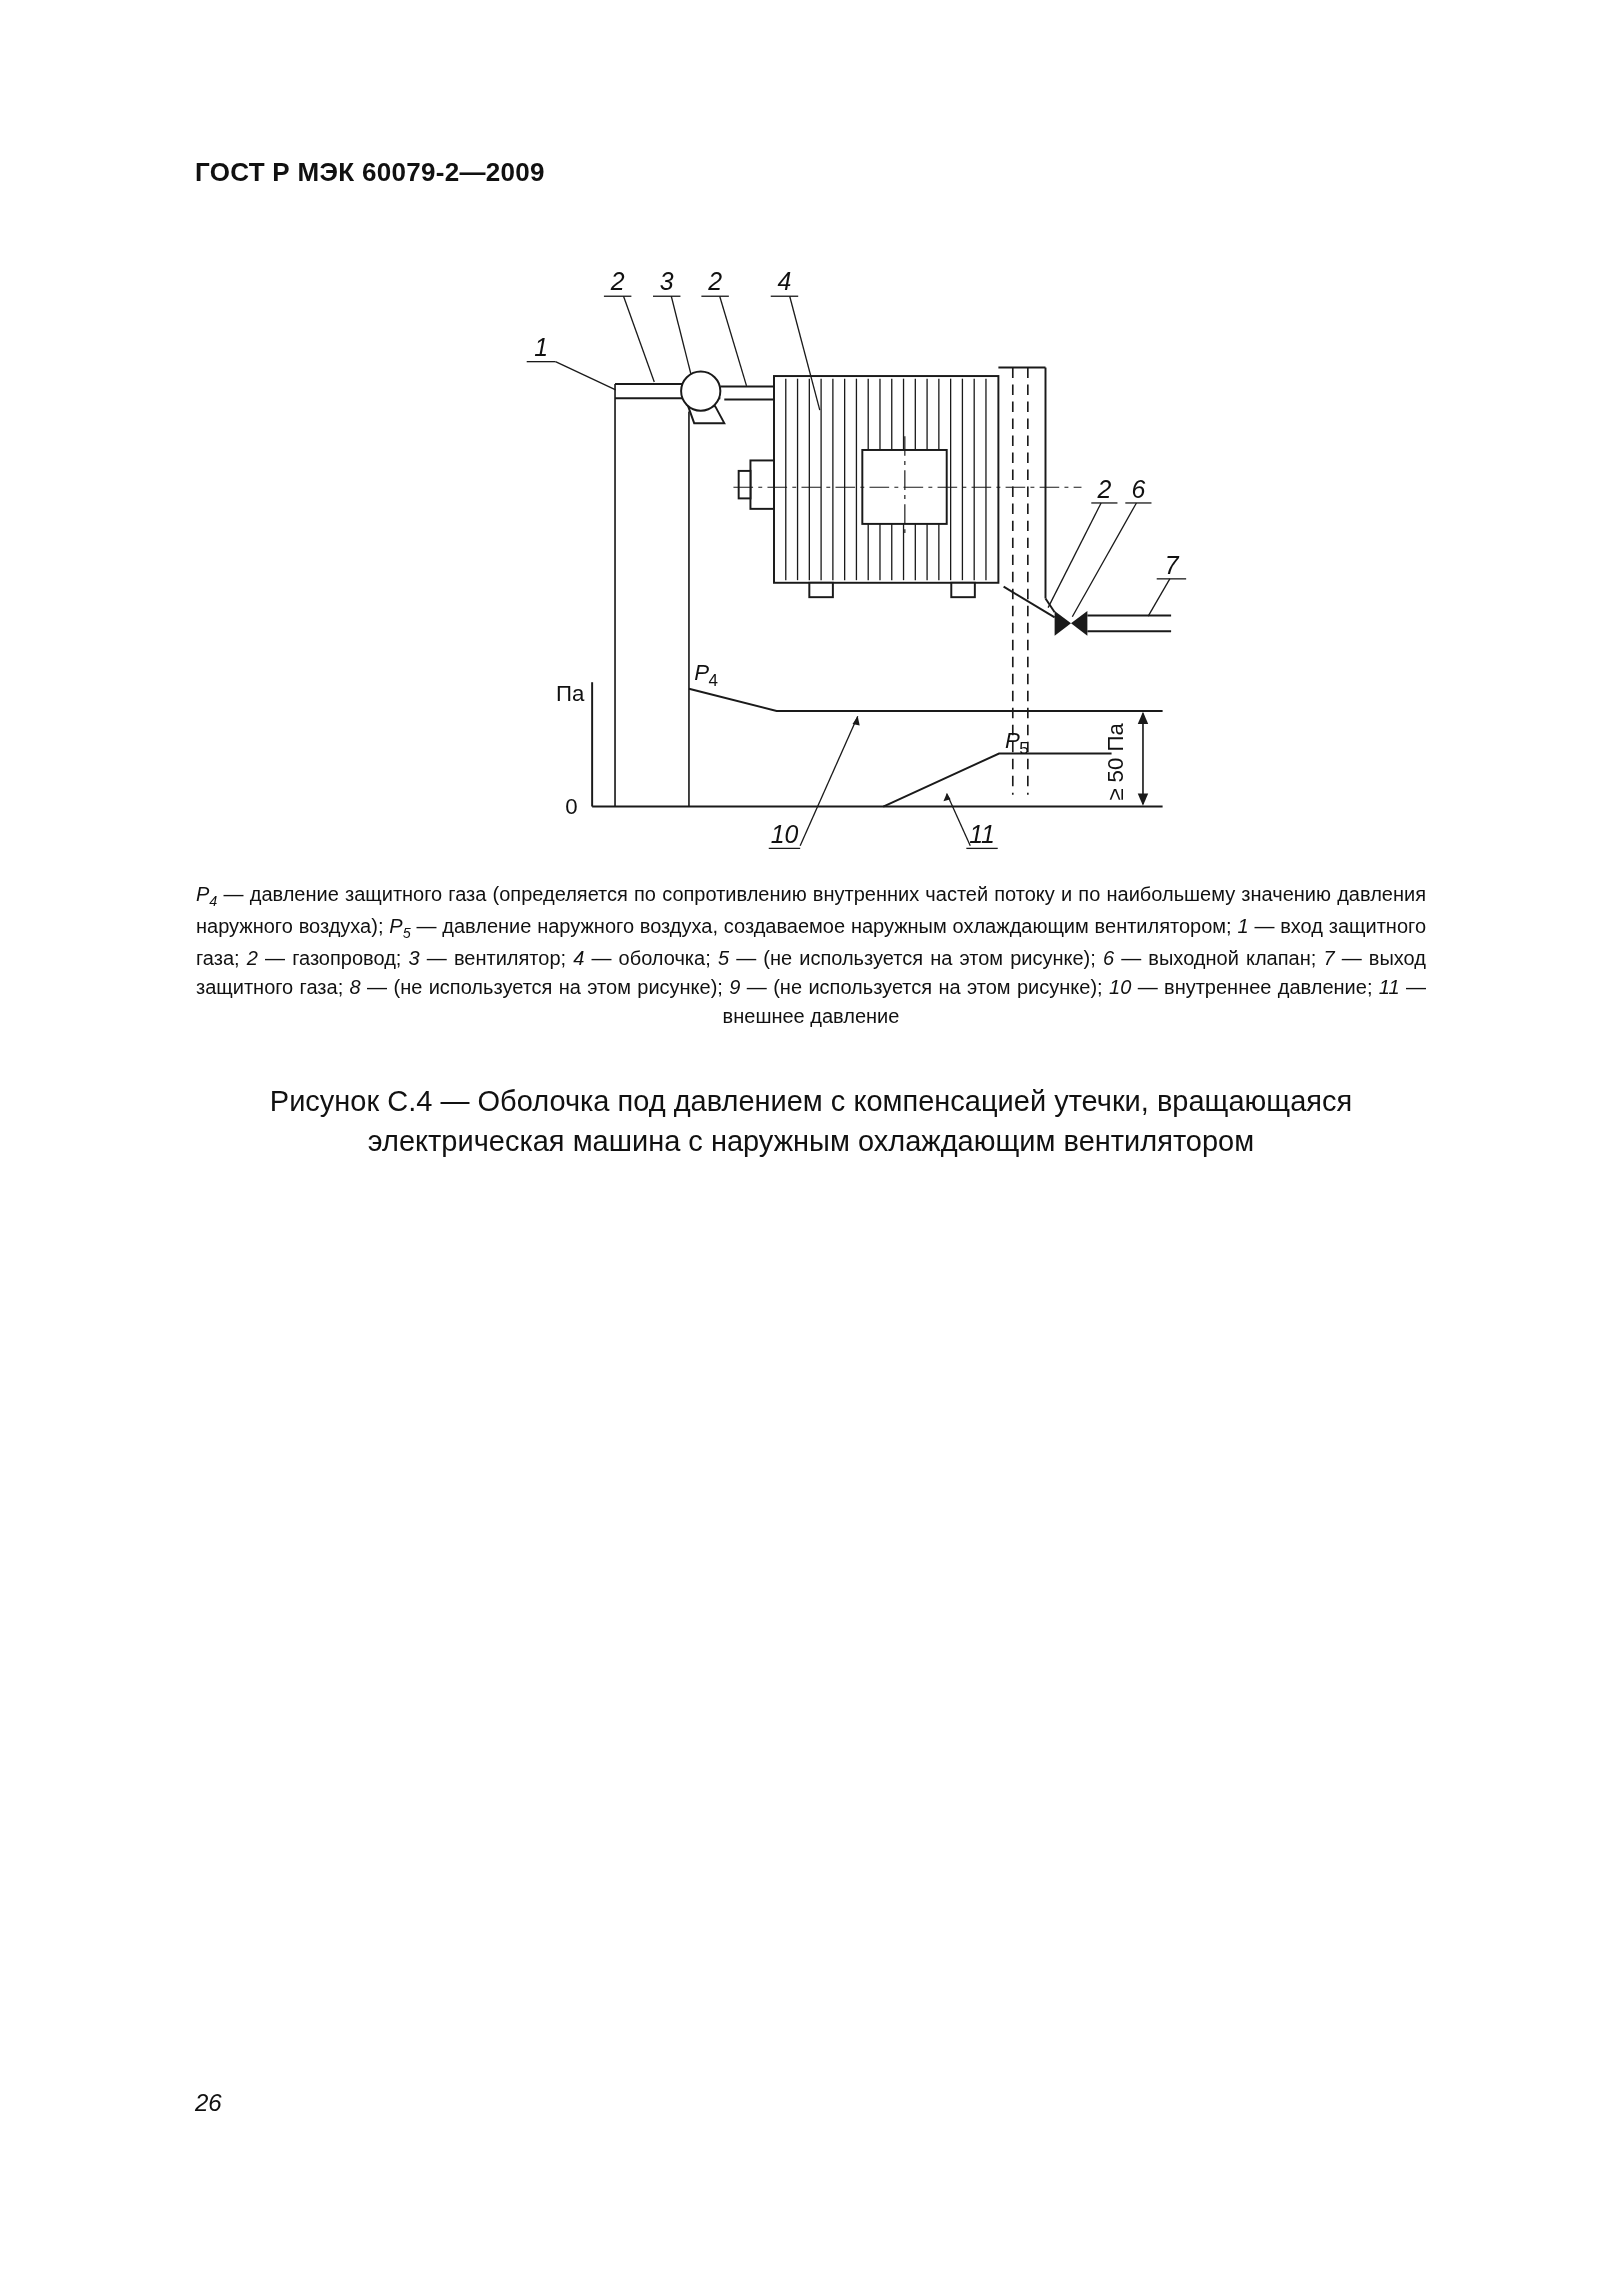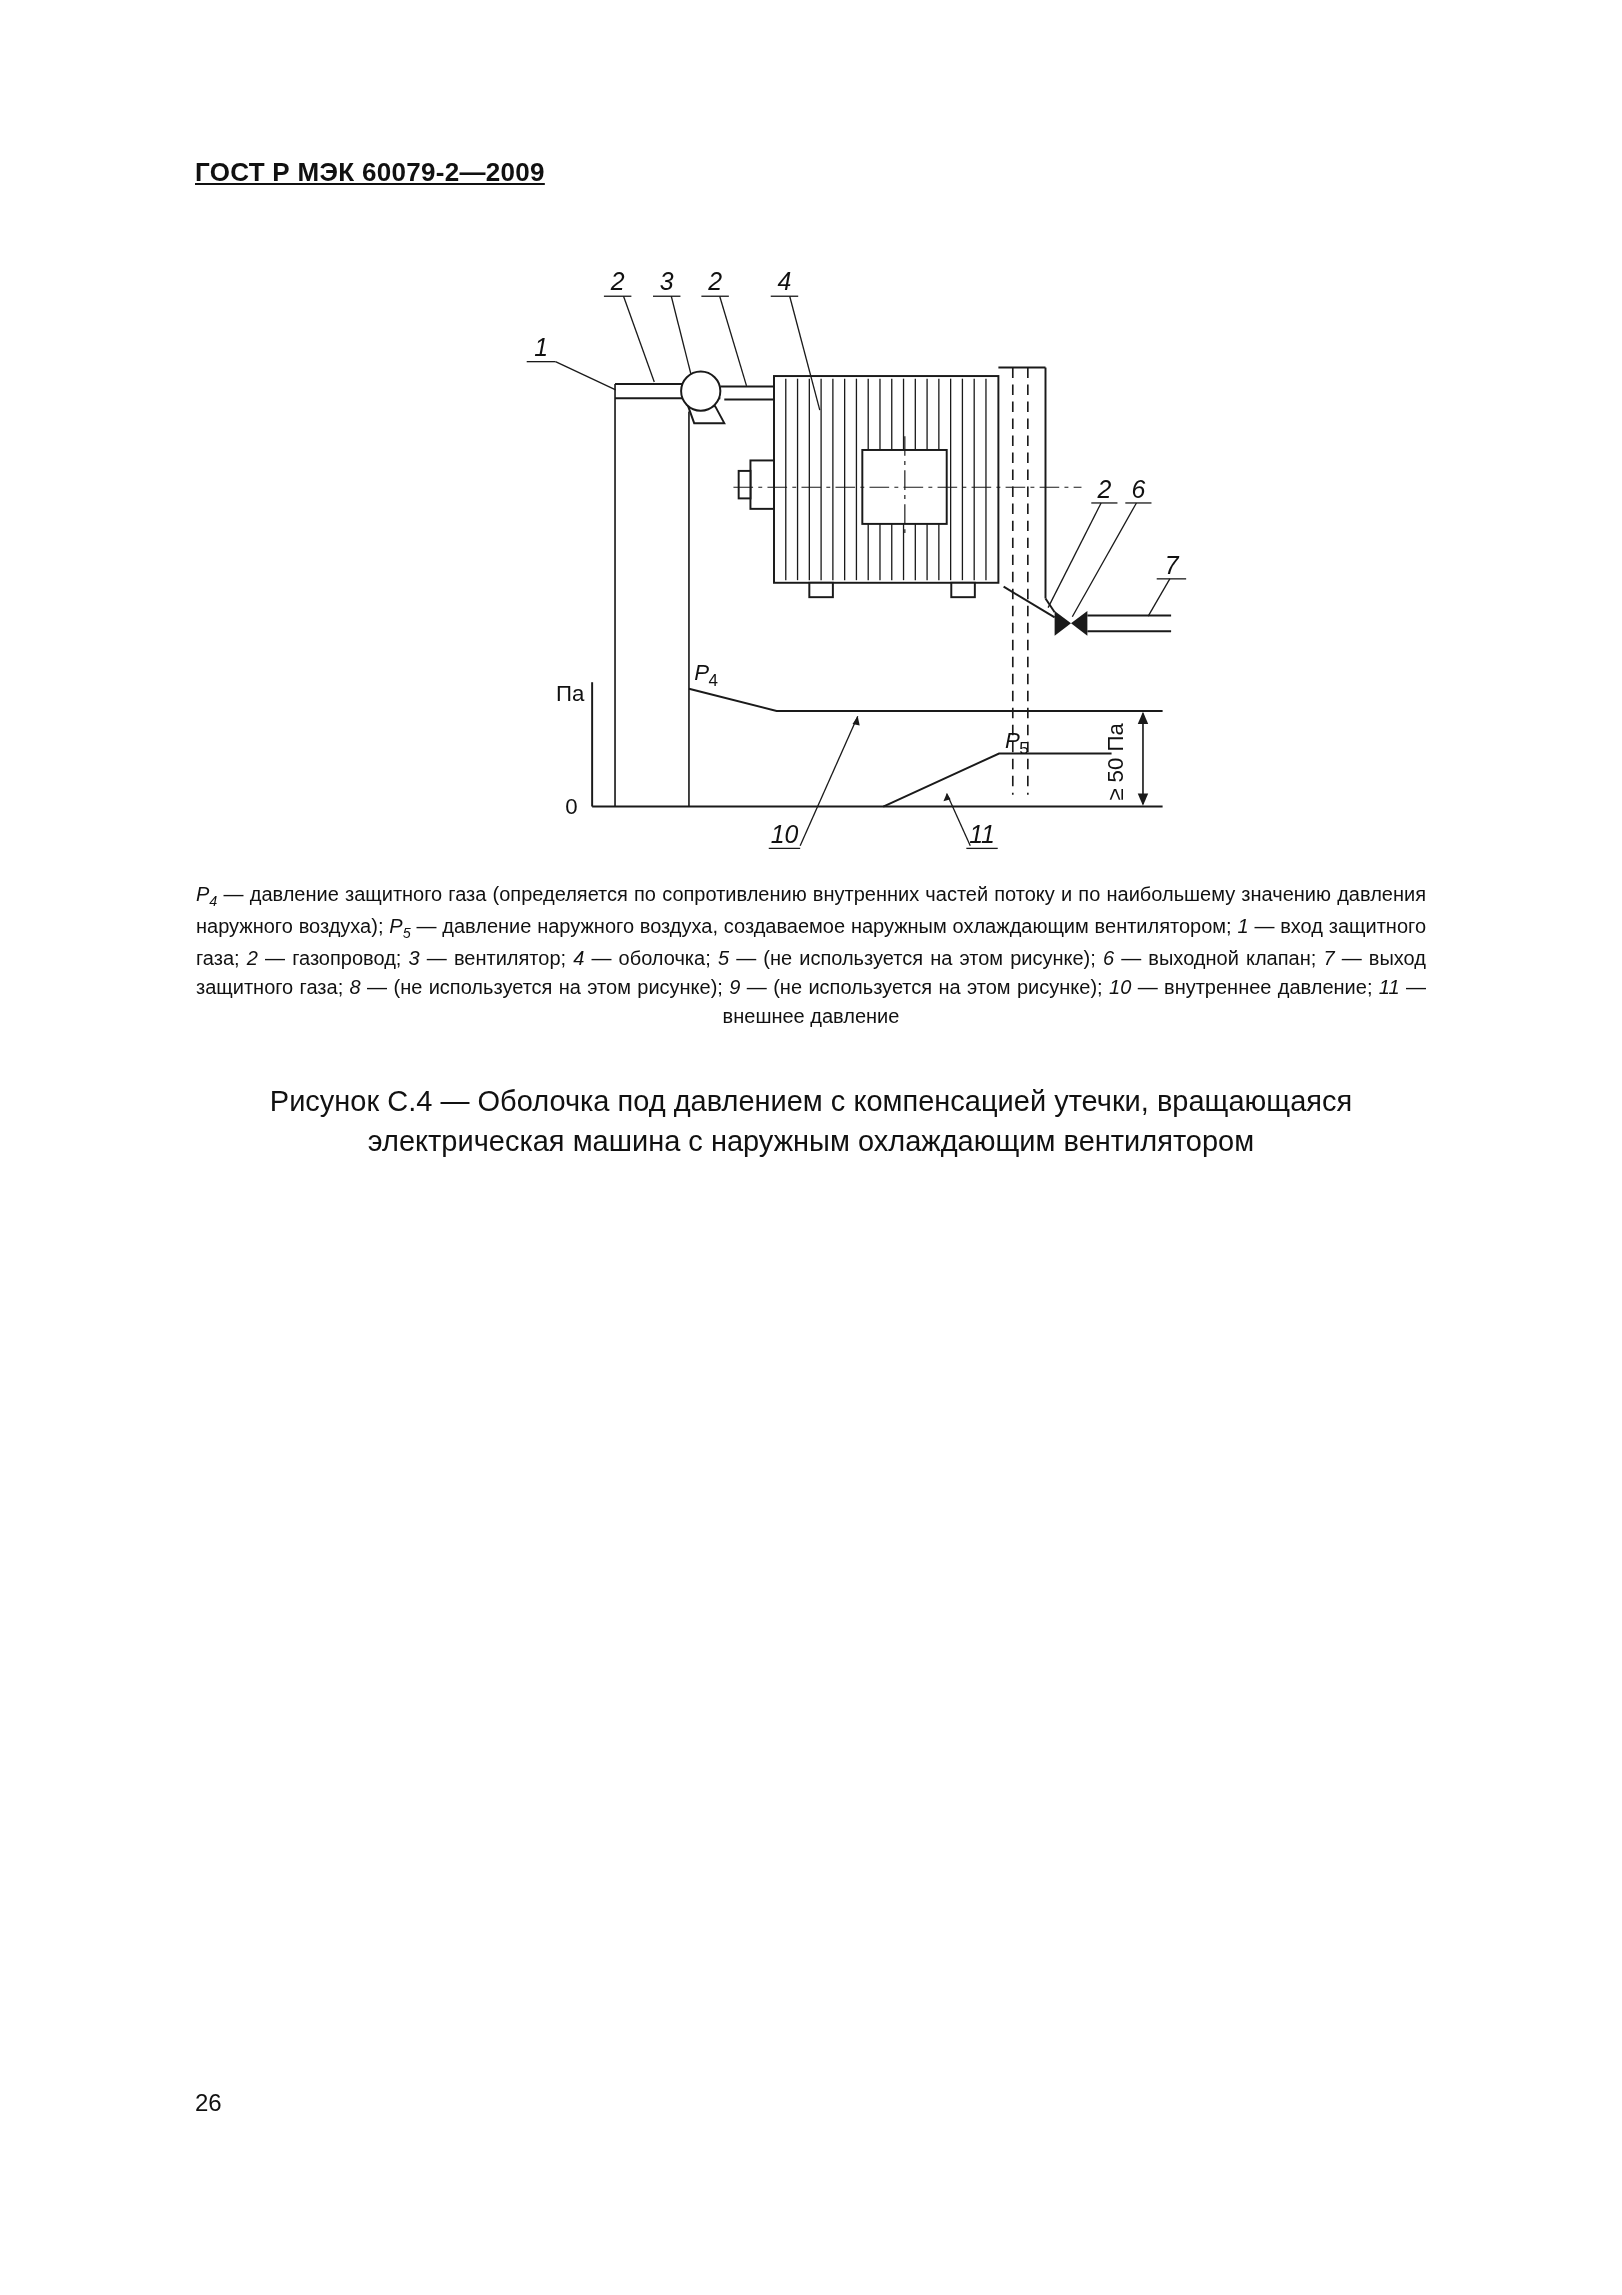--- a/index.html
+++ b/index.html
@@ -5,40 +5,40 @@
   * { margin:0; padding:0; box-sizing:border-box; }
   html, body { background:#ffffff; }
   body {
     width:1623px; height:2295px; position:relative;
     font-family:"Liberation Sans", sans-serif;
     color:#111111;
     overflow:hidden;
   }
   .doc-header {
     position:absolute; left:195px; top:157px;
-    font-size:26px; font-weight:700; letter-spacing:0.3px;text-decoration:underline;
+    font-size:26px; font-weight:700; letter-spacing:0.3px;
   }
   .figure-svg {
     position:absolute; left:494px; top:258px;
     width:700px; height:609px;
   }
   .figure-svg text { font-family:"Liberation Sans", sans-serif; fill:#111; }
   .legend {
     position:absolute; left:196px; top:880px; width:1230px;
     font-size:20px; line-height:1.45;
     text-align:justify; text-align-last:center;
   }
   .legend i { font-style:italic; }
   .legend sub { font-size:0.72em; }
   .caption {
     position:absolute; left:196px; top:1081px; width:1230px;
     font-size:29px; line-height:1.38; text-align:center;
   }
   .page-number {
-    position:absolute; left:195px; top:2089px; font-size:24px;
+    position:absolute; left:195px; top:2089px; font-size:24px;font-style:italic;
   }
 </style>
 </head>
 <body>
 
 <div class="doc-header">ГОСТ Р МЭК 60079-2—2009</div>
 
 <svg class="figure-svg" viewBox="0 0 1070 930" xmlns="http://www.w3.org/2000/svg">
 
   <g stroke="#1a1a1a" fill="none" stroke-width="3">

